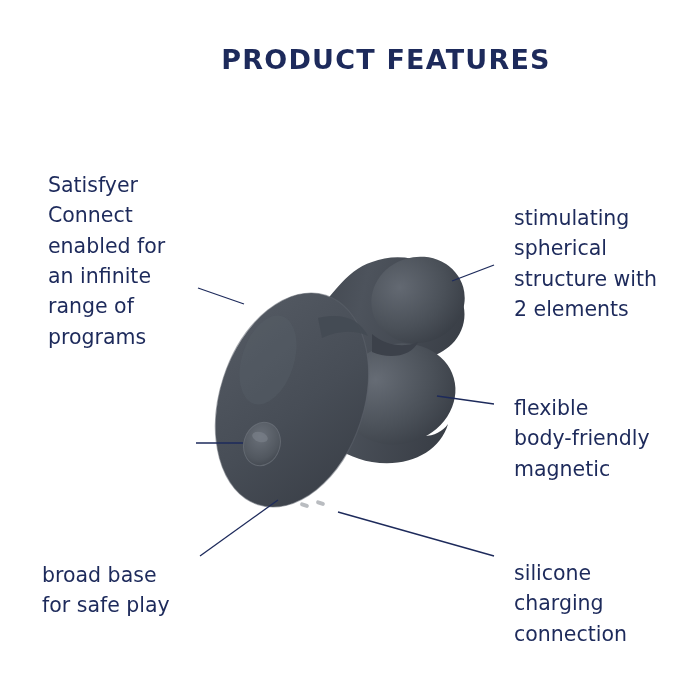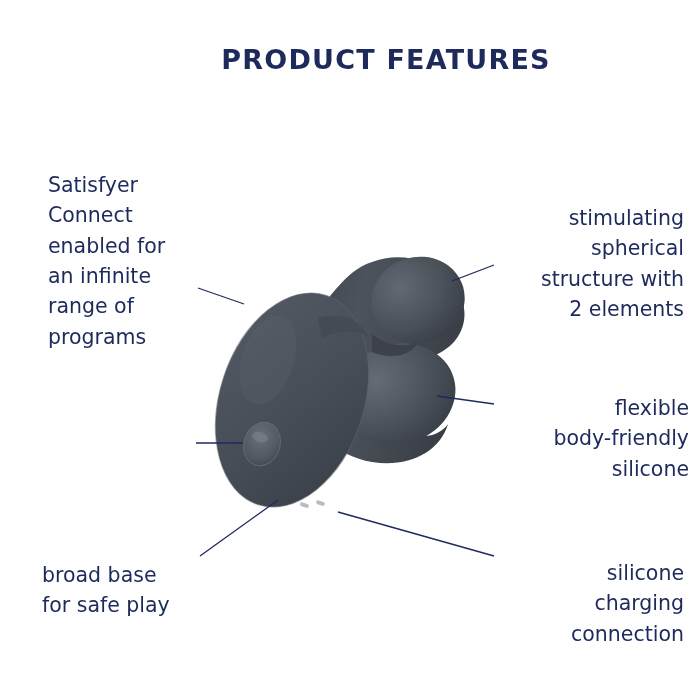--- a/index.html
+++ b/index.html
@@ -30,21 +30,21 @@
   }
   .callout {
     position: absolute;
     color: #1d2a5b;
     font-family: "DejaVu Sans", sans-serif;
     font-size: 20.5px;
     line-height: 1.48;
     white-space: pre-line;
   }
   .callout.left  { text-align: left; }
-  .callout.right { text-align: right; }
+  .callout.right { text-align: left; margin-left: 10px; }
 
   #c-connect    { left: 40px;  top: 170px; width: 170px; margin-left: 8px; }
   #c-control    { left: 42px;  top: 423px; width: 180px; }
   #c-broad      { left: 42px;  top: 560px; width: 200px; }
   #c-stim       { left: 504px; top: 203px; width: 180px; }
   #c-flex       { left: 504px; top: 393px; width: 185px; }
   #c-magnetic   { left: 504px; top: 558px; width: 180px; }
 
   #art { position: absolute; left: 0; top: 0; width: 700px; height: 700px; }
   svg { display: block; }
@@ -142,18 +142,18 @@
 range of
 programs</div>
   <div class="callout left" id="c-broad">broad base
 for safe play</div>
   <div class="callout right" id="c-stim">stimulating
 spherical
 structure with
 2 elements</div>
   <div class="callout right" id="c-flex">flexible
 body-friendly
-silicone</div>
+magnetic</div>
   <div class="callout right" id="c-magnetic">silicone
 charging
 connection</div>
 
 </div>
 
 </body></html>

